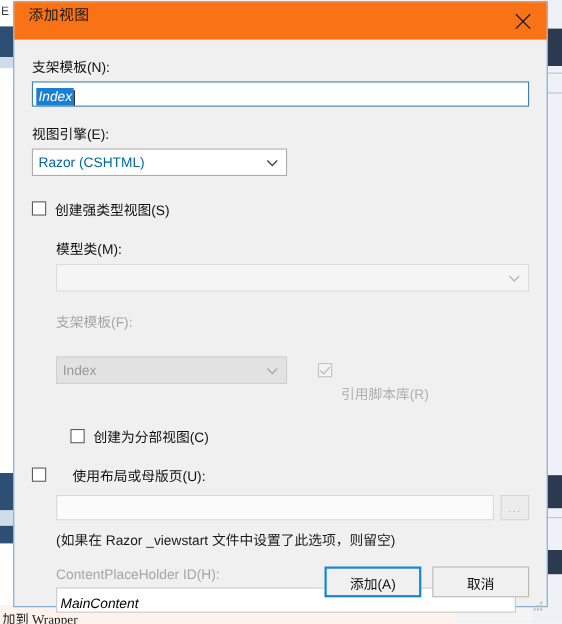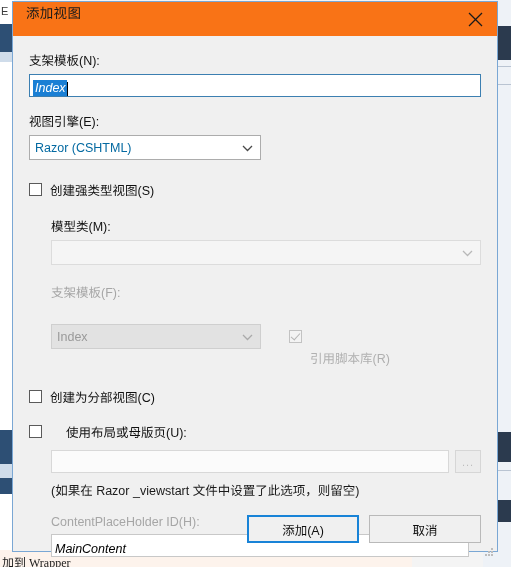--- a/index.html
+++ b/index.html
@@ -268,21 +268,21 @@
 
   
   .footer {
     position: absolute;
     right: 16px;
     bottom: 14px;
     display: flex;
     gap: 10px;
   }
   .btn {
-    width: 112px;
+    width: 88px;
     height: 28px;
     font-size: 12.5px;
     color: #111111;
     background: #f0f0f0;
     border: 1px solid #b9b9b9;
     box-sizing: border-box;
     display: flex;
     align-items: center;
     justify-content: center;
     cursor: default;
@@ -381,21 +381,21 @@
               </svg>
           </span>
         </div>
         <div class="checkrow" style="margin-left:22px;">
           <span class="cbox disabled checked"></span>
           <span class="cbox-label disabled">引用脚本库(R)</span>
         </div>
       </div>
     </div>
 
-    <div class="checkrow" style="margin-bottom:16px;">
+    <div class="checkrow" style="margin-bottom:16px;margin-left:35px;">
       <span class="cbox"></span>
       <span class="cbox-label">创建为分部视图(C)</span>
     </div>
 
     <div class="checkrow" style="margin-bottom:9px;gap:24px;">
       <span class="cbox"></span>
       <span class="cbox-label">使用布局或母版页(U):</span>
     </div>
 
     <div class="indent row-flex">

